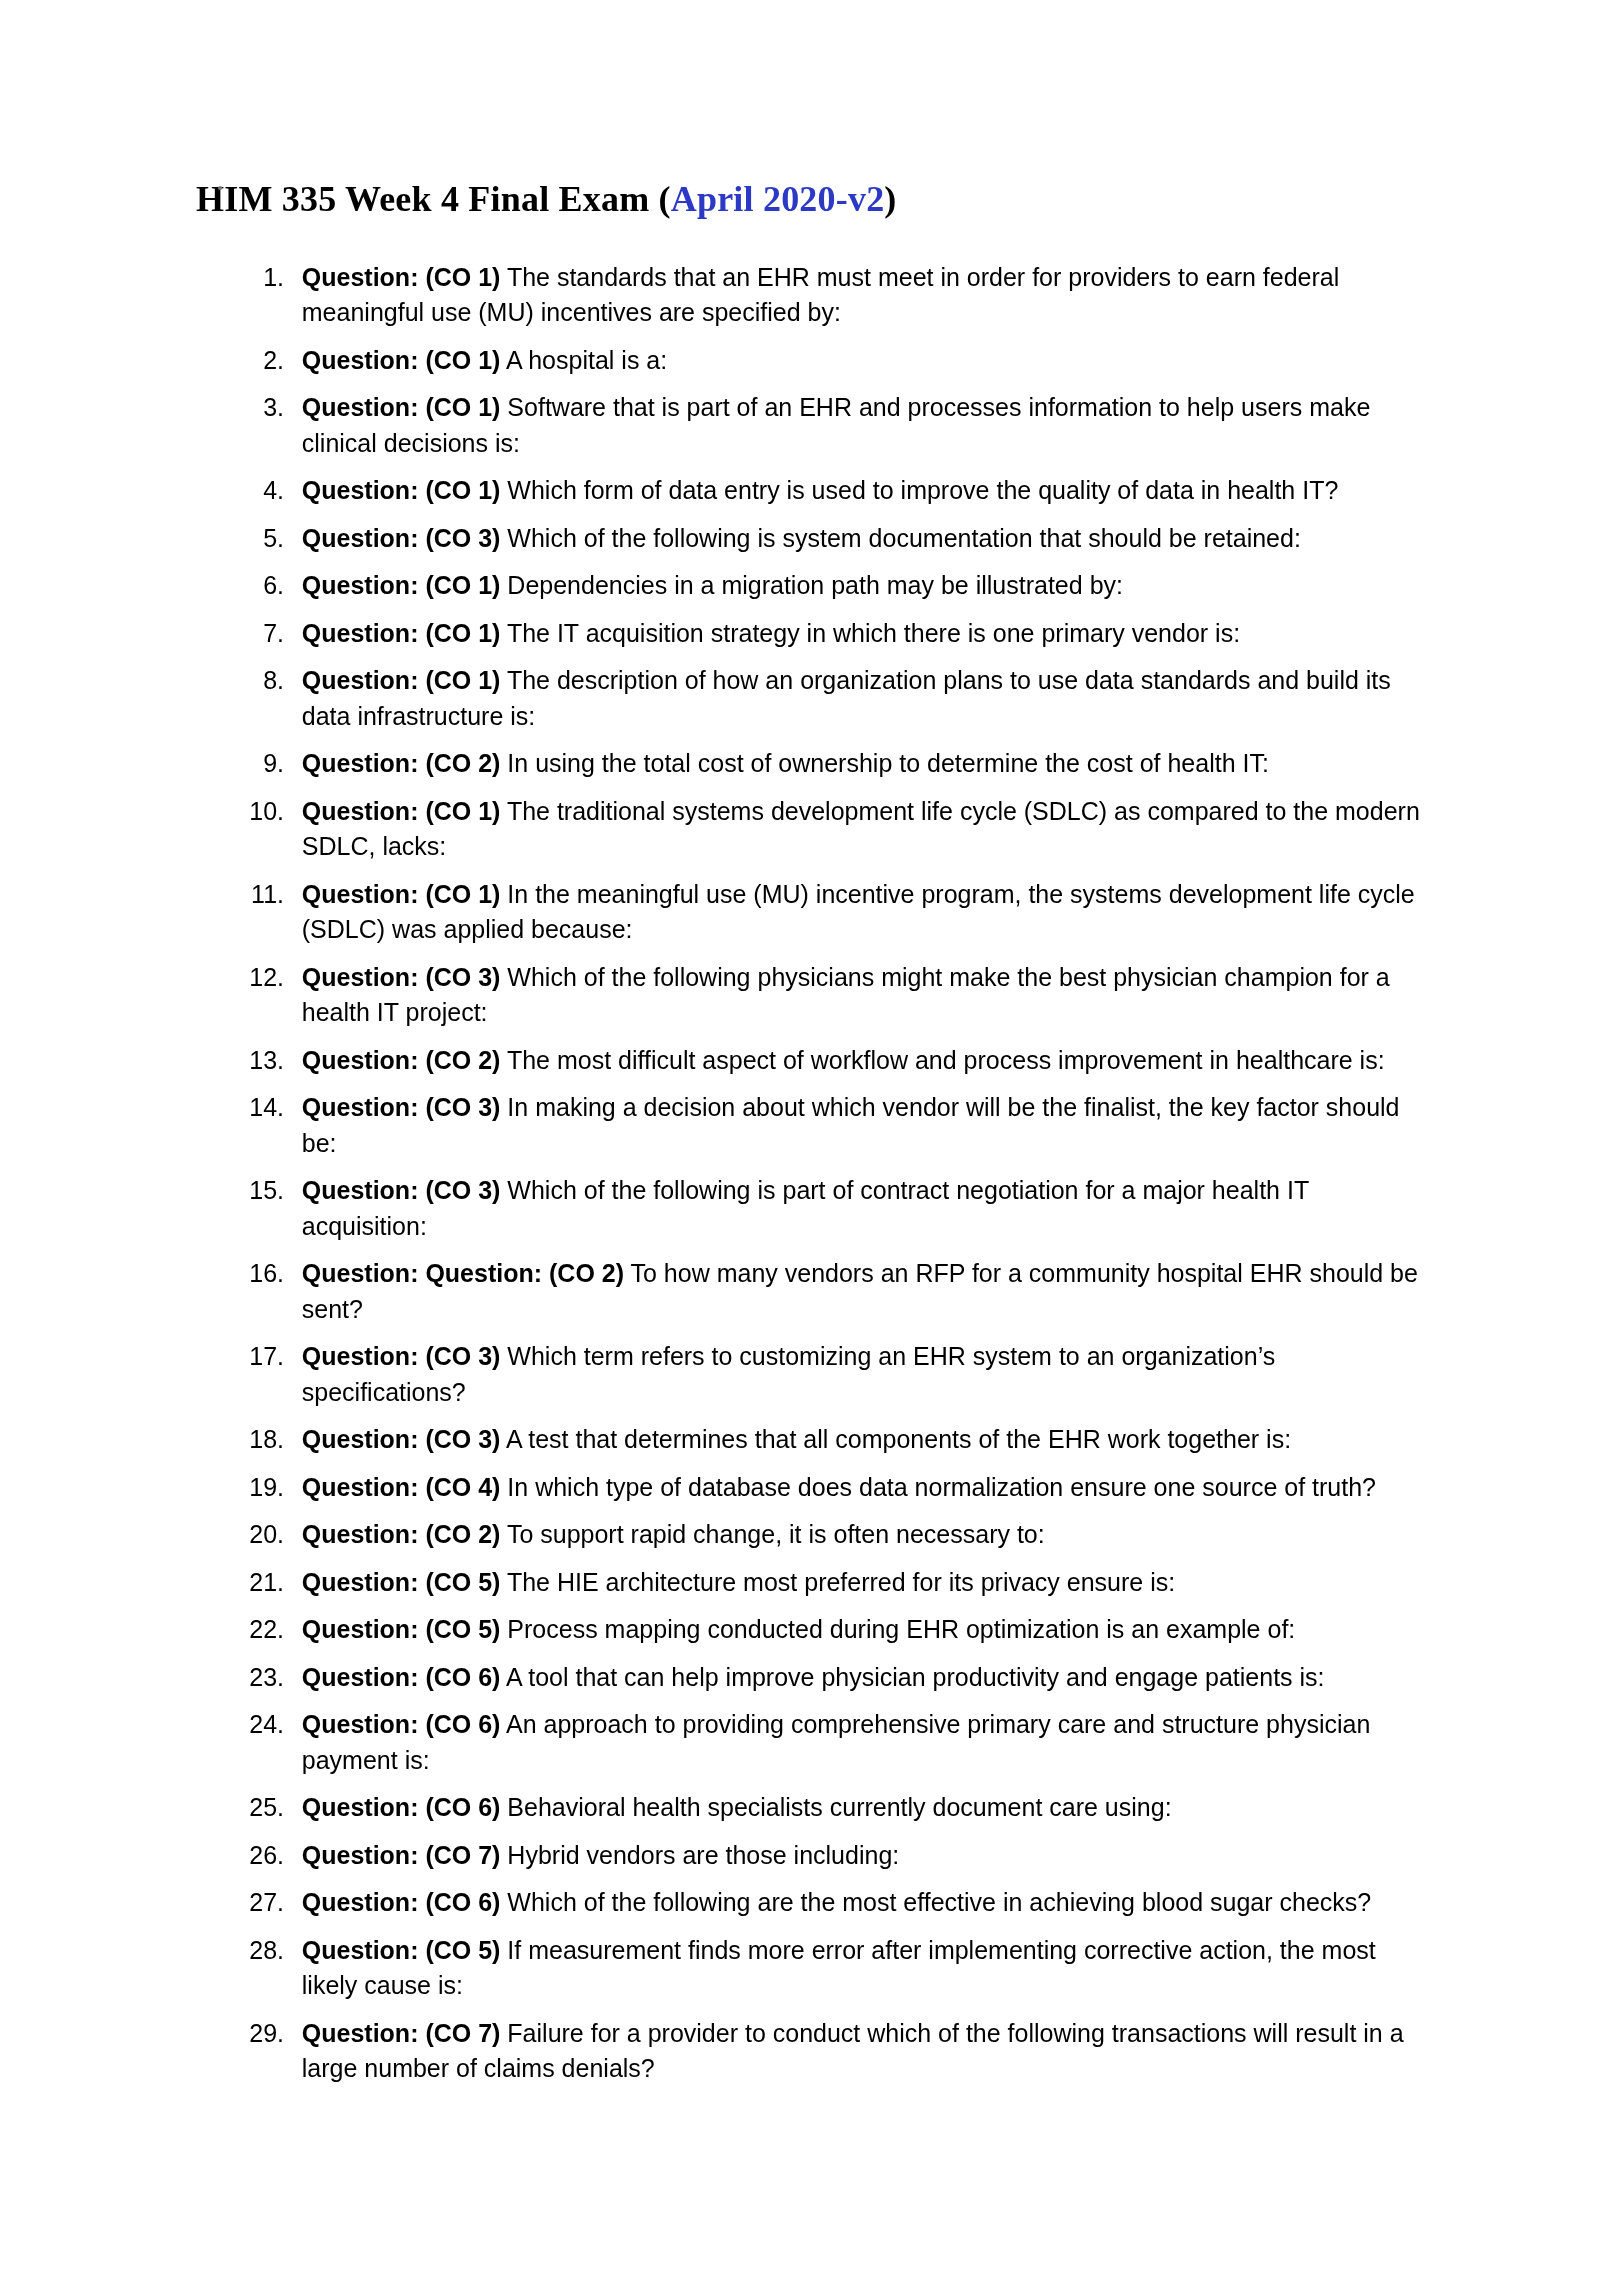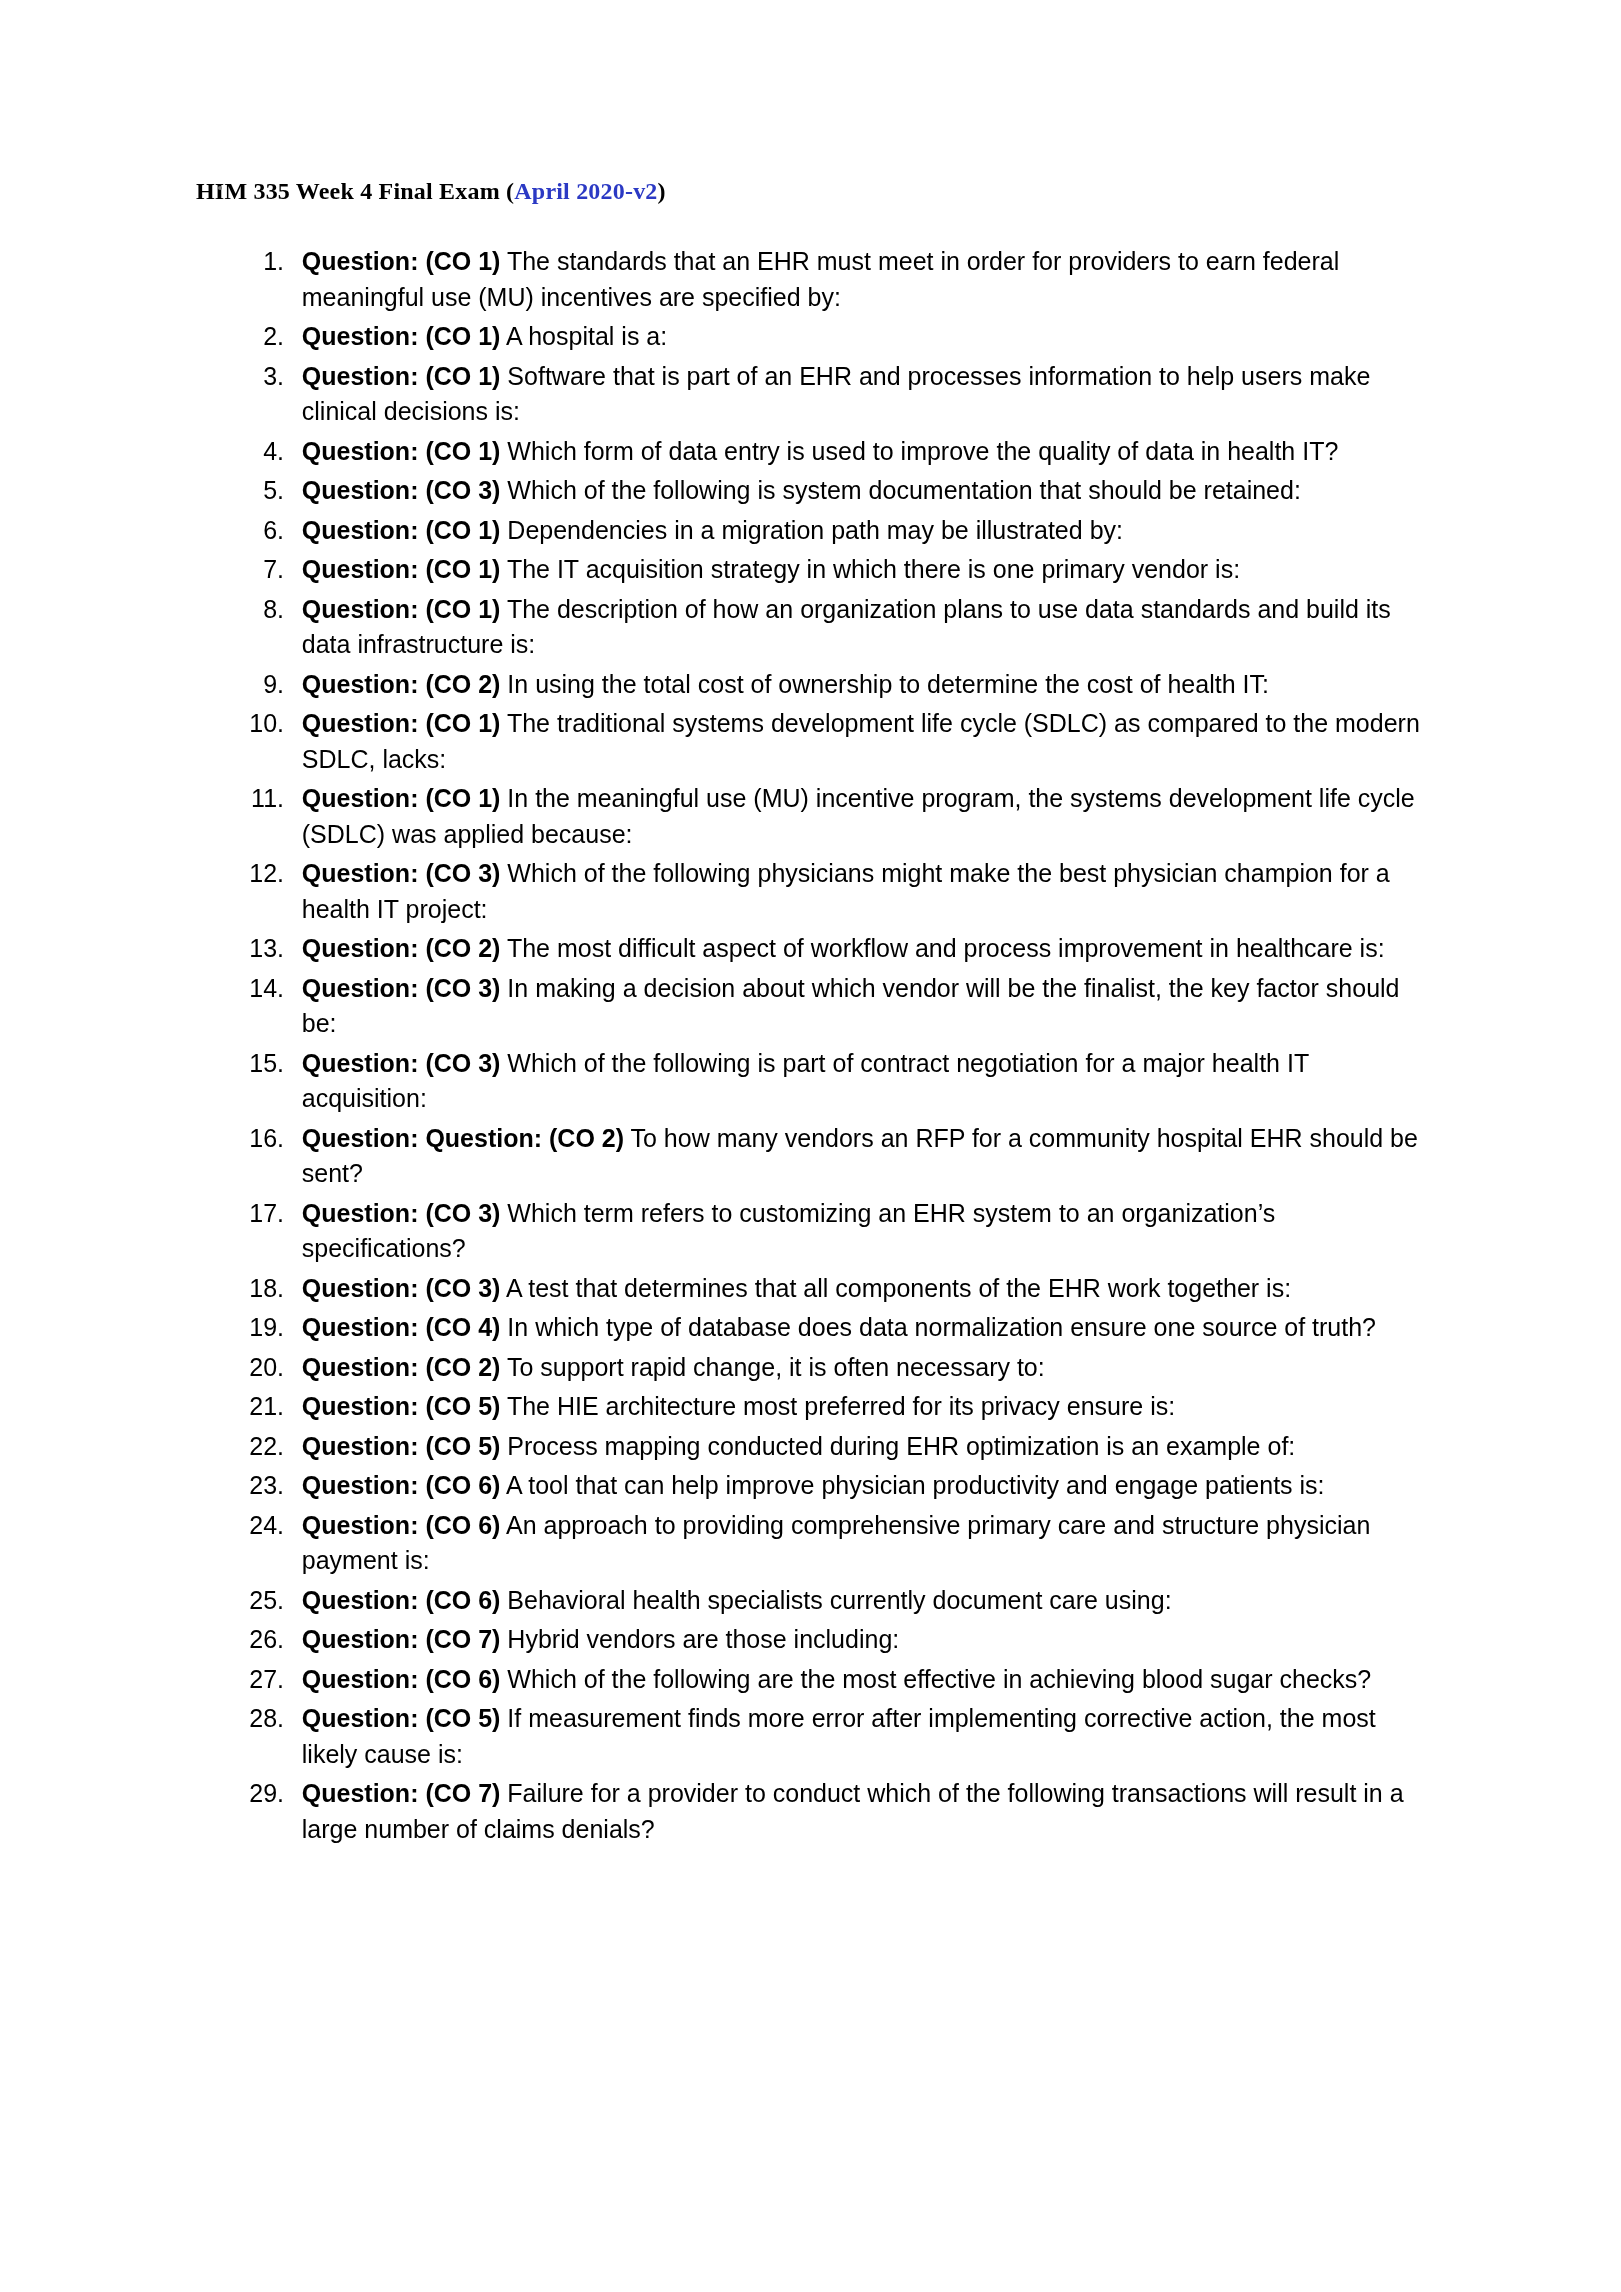--- a/index.html
+++ b/index.html
@@ -24,42 +24,42 @@
     position: absolute;
     left: 218px;
     top: 186px;
     width: 3.9px;
     height: 3.9px;
     background: #7a7a7a;
     border-radius: 50%;
   }
   .doc-title {
     font-family: "Liberation Serif", serif;
-    font-size: 24px;
+    font-size: 36px;
     line-height: 1.3;
     color: #000000;
     margin: 0 0 37px 0;
     letter-spacing: 0.2px;
   }
   .doc-title .accent {
     color: #2b39c4;
   }
   ol.questions {
     margin: 0;
     padding: 0 0 0 94px;
     list-style: none;
     counter-reset: qnum;
   }
   ol.questions > li {
     position: relative;
     counter-increment: qnum;
     font-family: "Liberation Sans", sans-serif;
     font-size: 25px;
     line-height: 1.42;
-    margin: 4px 0 2px 0;
+    margin: 12px 0 2px 0;
     padding-left: 11.8px;
   }
   ol.questions > li::before {
     content: counter(qnum) ".";
     position: absolute;
     left: -51px;
     width: 45px;
     text-align: right;
     font-family: "Liberation Sans", sans-serif;
     font-size: 25px;

